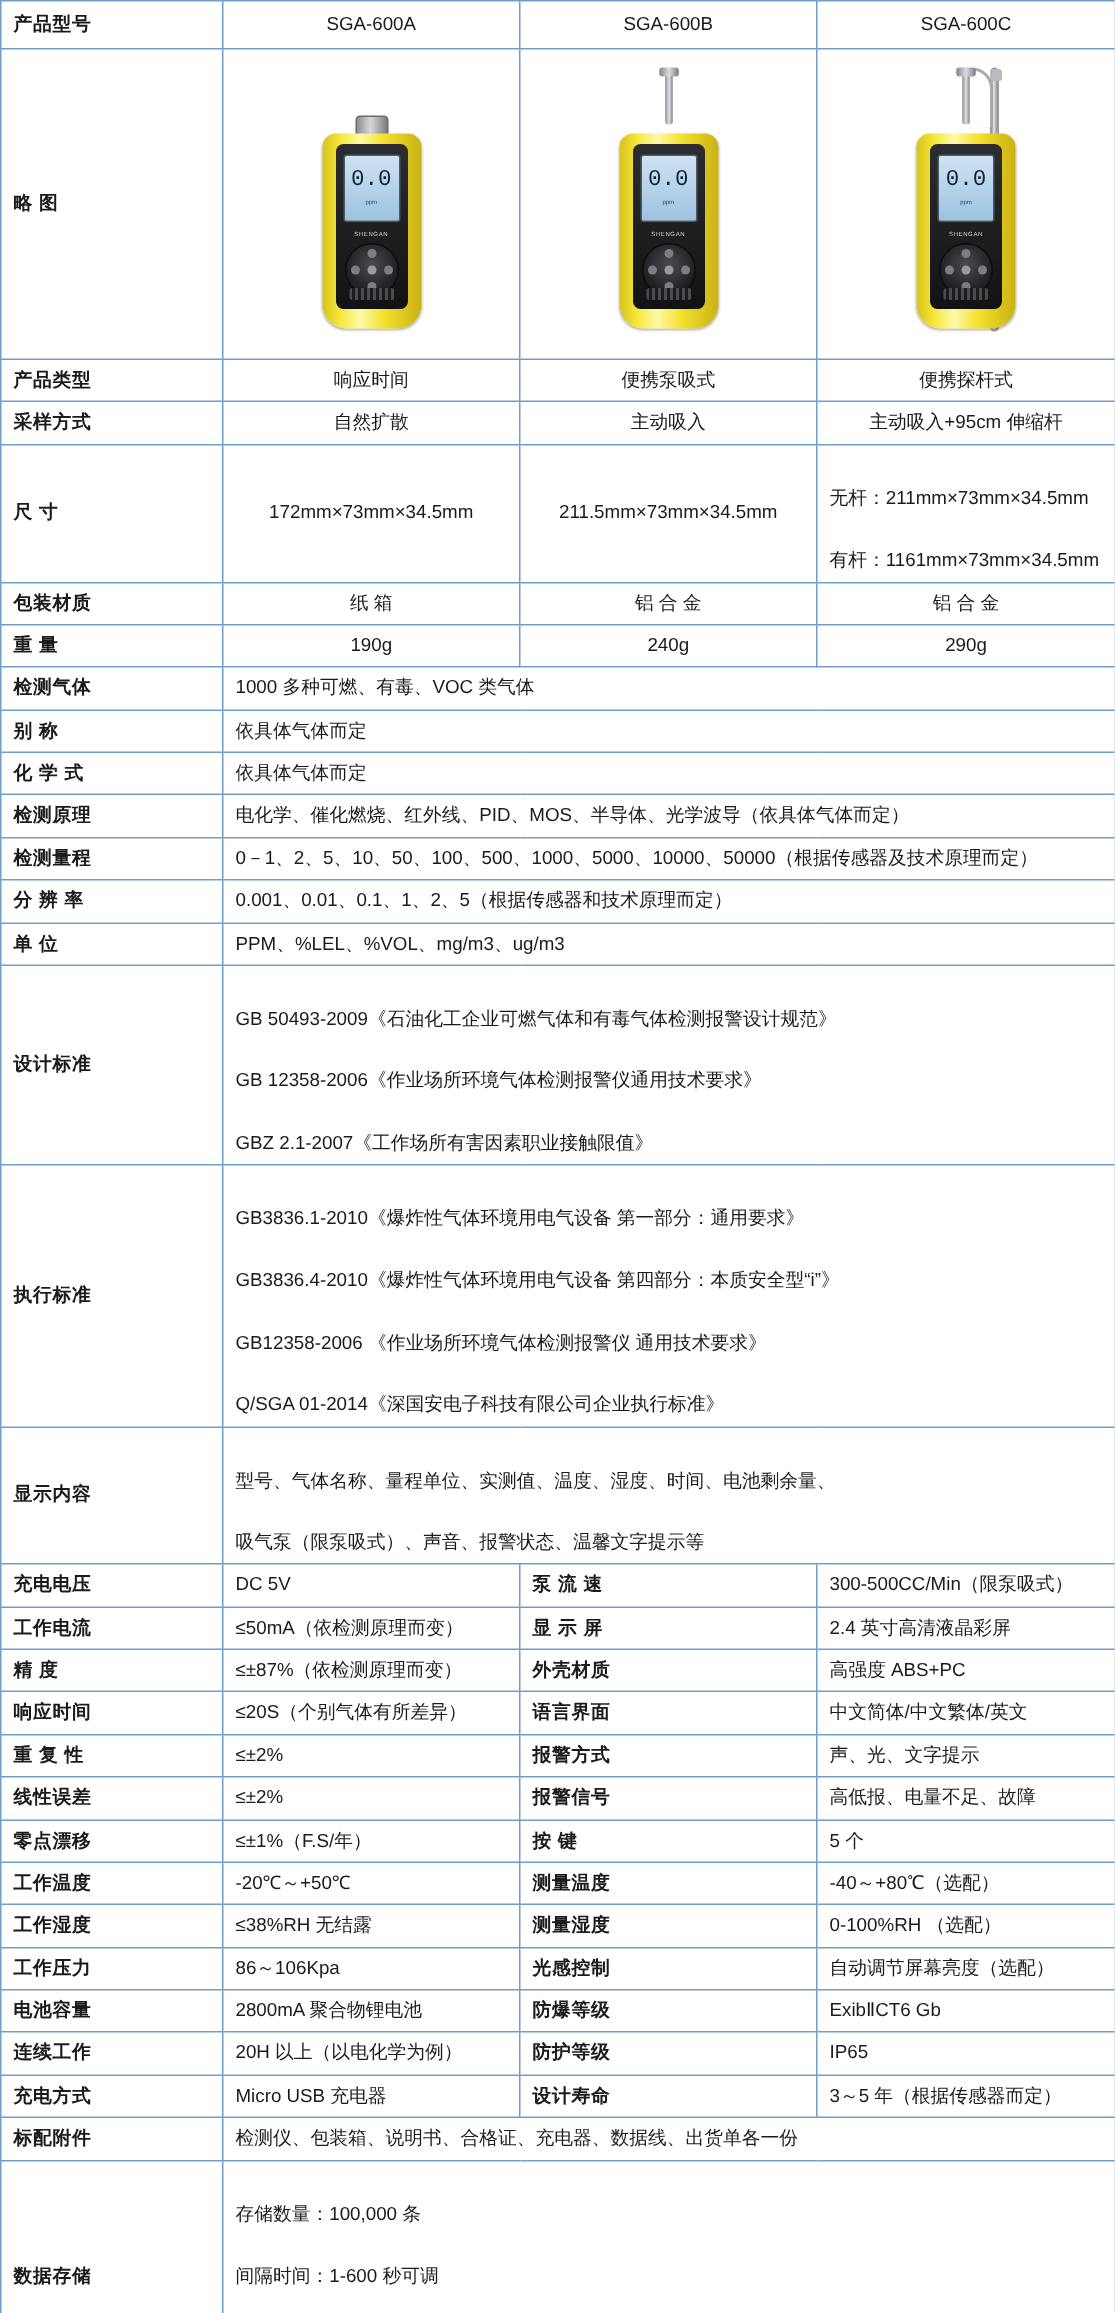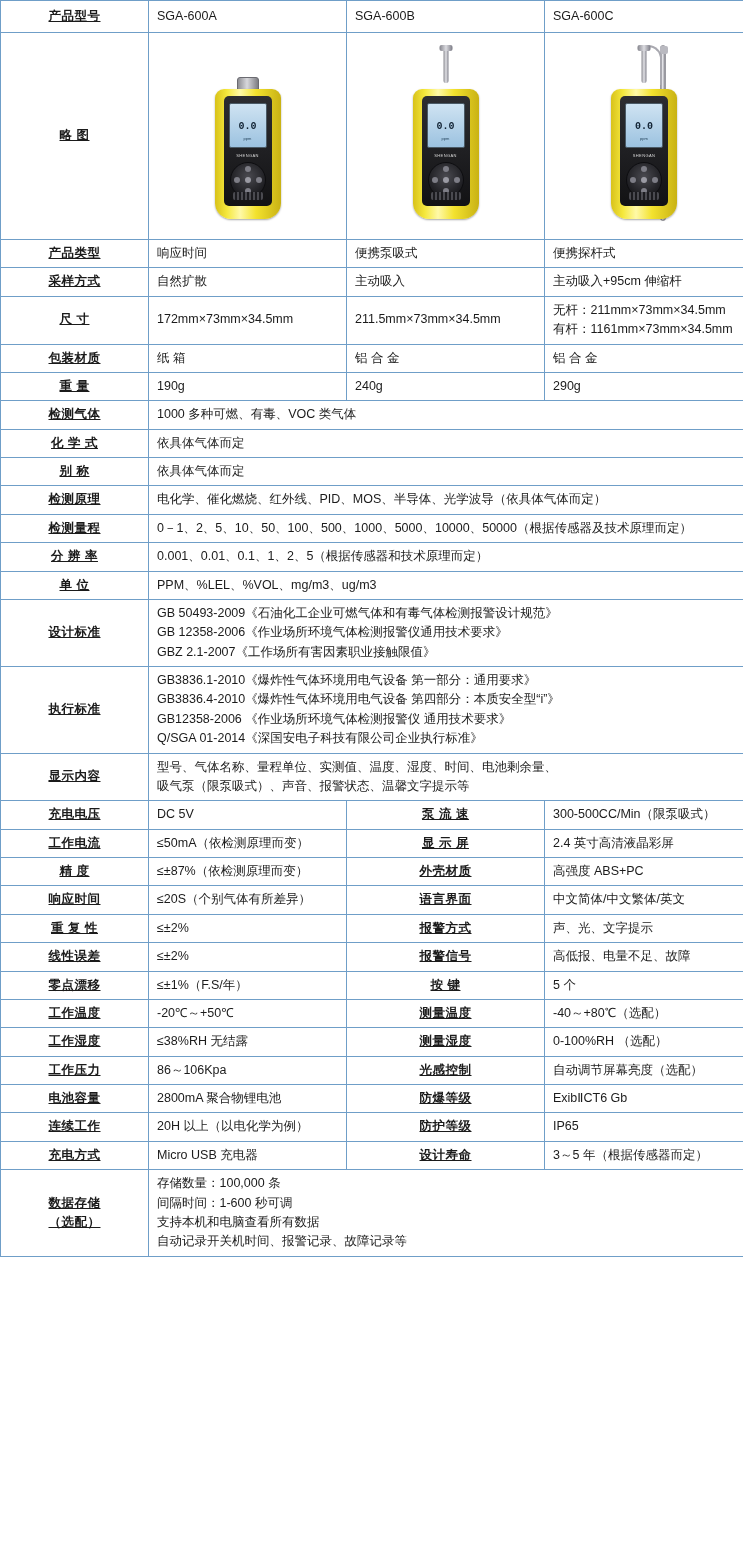--- a/index.html
+++ b/index.html
@@ -27,33 +27,31 @@
     padding: 4px 8px;
     vertical-align: middle;
     line-height: 1.55;
     background: #ffffff;
     font-family: "Liberation Sans", sans-serif;
   }
   
   td.lbl {
     background: #b8cce4;
     font-weight: bold;
-    text-align: center;
     color: #14375e;
     font-size: 13.5px;
     letter-spacing: 0.5px;
-    text-decoration: underline;
   }
   td.val { background: #ffffff; }
-  td.ctr { }
+  td.ctr { text-align: center; }
   td.lft { text-align: left; }
   .small { font-size: 11.5px; }
   .mono { font-family: "Liberation Mono", monospace; font-size: 11.5px; }
   .pad2 { padding-left: 10px; }
-  .line { display: block; white-space: nowrap; }
+  .line { display: block; white-space: nowrap; margin-top: 22px; }
   .title-row td { height: 32px; }
 
   
   .devcell { height: 200px; padding: 0; background: #ffffff; }
   .devwrap {
     position: relative;
     width: 100%;
     height: 198px;
   }
   
@@ -88,23 +86,23 @@
     background: linear-gradient(180deg,#cfe3f2,#9cc2e0);
     border: 1px solid #4a5a66;
     border-radius: 2px;
     font-size: 5px;
     color: #14324a;
     text-align: center;
     overflow: hidden;
   }
   .screen .big {
     display: block;
-    margin-top: 15px;
-    font-size: 10px;
-    font-weight: bold;
+    margin-top: 4px;
+    font-size: 15px;
+    font-weight: normal;
     color: #123;
     font-family: "Liberation Mono", monospace;
   }
   .screen .tiny {
     display: block;
     font-size: 4px;
     margin-top: 1px;
     color: #27465e;
   }
   .brand {
@@ -346,25 +344,25 @@
       <td class="val ctr mono">190g</td>
       <td class="val ctr mono">240g</td>
       <td class="val ctr mono">290g</td>
     </tr>
 
     <tr>
       <td class="lbl">检测气体</td>
       <td class="val lft pad2" colspan="3">1000 多种可燃、有毒、VOC 类气体</td>
     </tr>
     <tr>
+      <td class="lbl">别    称</td>
+      <td class="val lft pad2" colspan="3">依具体气体而定</td>
+    </tr>
+    <tr>
       <td class="lbl">化 学 式</td>
-      <td class="val lft pad2" colspan="3">依具体气体而定</td>
-    </tr>
-    <tr>
-      <td class="lbl">别    称</td>
       <td class="val lft pad2" colspan="3">依具体气体而定</td>
     </tr>
     <tr>
       <td class="lbl">检测原理</td>
       <td class="val lft pad2" colspan="3">电化学、催化燃烧、红外线、PID、MOS、半导体、光学波导（依具体气体而定）</td>
     </tr>
     <tr>
       <td class="lbl">检测量程</td>
       <td class="val lft pad2 small" colspan="3">0－1、2、5、10、50、100、500、1000、5000、10000、50000（根据传感器及技术原理而定）</td>
     </tr>
@@ -476,20 +474,24 @@
       <td class="lbl">防护等级</td>
       <td class="val lft pad2 mono">IP65</td>
     </tr>
     <tr>
       <td class="lbl">充电方式</td>
       <td class="val lft pad2 mono">Micro USB 充电器</td>
       <td class="lbl">设计寿命</td>
       <td class="val lft pad2">3～5 年（根据传感器而定）</td>
     </tr>
 
+    <tr>
+      <td class="lbl">标配附件</td>
+      <td class="val lft pad2" colspan="3">检测仪、包装箱、说明书、合格证、充电器、数据线、出货单各一份</td>
+    </tr>
 
     <tr>
       <td class="lbl">
         <span class="line">数据存储</span>
         <span class="line">（选配）</span>
       </td>
       <td class="val lft pad2" colspan="3">
         <span class="line">存储数量：100,000 条</span>
         <span class="line">间隔时间：1-600 秒可调</span>
         <span class="line">支持本机和电脑查看所有数据</span>

